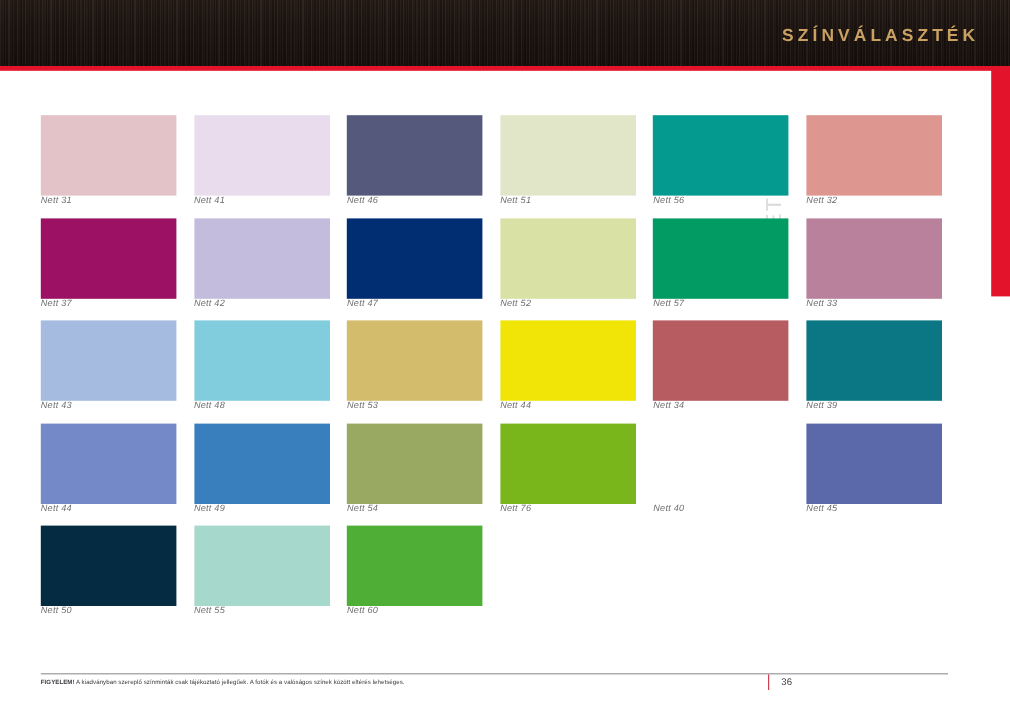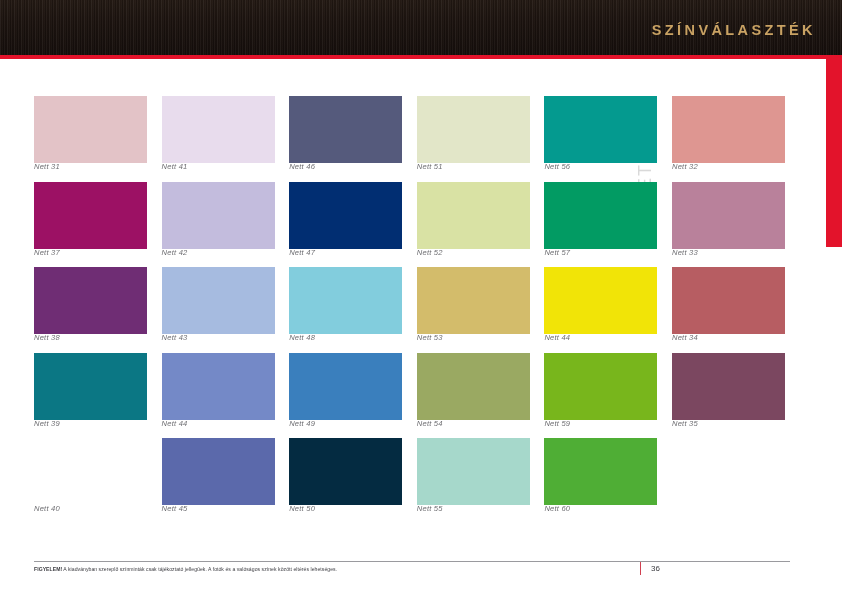--- a/index.html
+++ b/index.html
@@ -201,24 +201,20 @@
       </div>
       <div class="swatch-cell">
         <div class="swatch-chip" style="background: rgb(2, 155, 99);"></div>
         <div class="swatch-label">Nett 57</div>
       </div>
       <div class="swatch-cell">
         <div class="swatch-chip" style="background: rgb(185, 129, 155);"></div>
         <div class="swatch-label">Nett 33</div>
       </div>
       <div class="swatch-cell">
-        <div class="swatch-chip" style="background: rgb(111, 45, 116);"></div>
-        <div class="swatch-label">Nett 38</div>
-      </div>
-      <div class="swatch-cell">
         <div class="swatch-chip" style="background: rgb(166, 187, 224);"></div>
         <div class="swatch-label">Nett 43</div>
       </div>
       <div class="swatch-cell">
         <div class="swatch-chip" style="background: rgb(130, 205, 221);"></div>
         <div class="swatch-label">Nett 48</div>
       </div>
       <div class="swatch-cell">
         <div class="swatch-chip" style="background: rgb(211, 188, 107);"></div>
         <div class="swatch-label">Nett 53</div>
@@ -242,25 +238,21 @@
       <div class="swatch-cell">
         <div class="swatch-chip" style="background: rgb(58, 127, 189);"></div>
         <div class="swatch-label">Nett 49</div>
       </div>
       <div class="swatch-cell">
         <div class="swatch-chip" style="background: rgb(154, 169, 98);"></div>
         <div class="swatch-label">Nett 54</div>
       </div>
       <div class="swatch-cell">
         <div class="swatch-chip" style="background: rgb(120, 182, 28);"></div>
-        <div class="swatch-label">Nett 59</div>
-      </div>
-      <div class="swatch-cell">
-        <div class="swatch-chip" style="background: rgb(123, 71, 96);"></div>
-        <div class="swatch-label">Nett 35</div>
+        <div class="swatch-label">Nett 76</div>
       </div>
       <div class="swatch-cell">
         <div class="swatch-chip"></div>
         <div class="swatch-label">Nett 40</div>
       </div>
       <div class="swatch-cell">
         <div class="swatch-chip" style="background: rgb(91, 105, 171);"></div>
         <div class="swatch-label">Nett 45</div>
       </div>
       <div class="swatch-cell">

